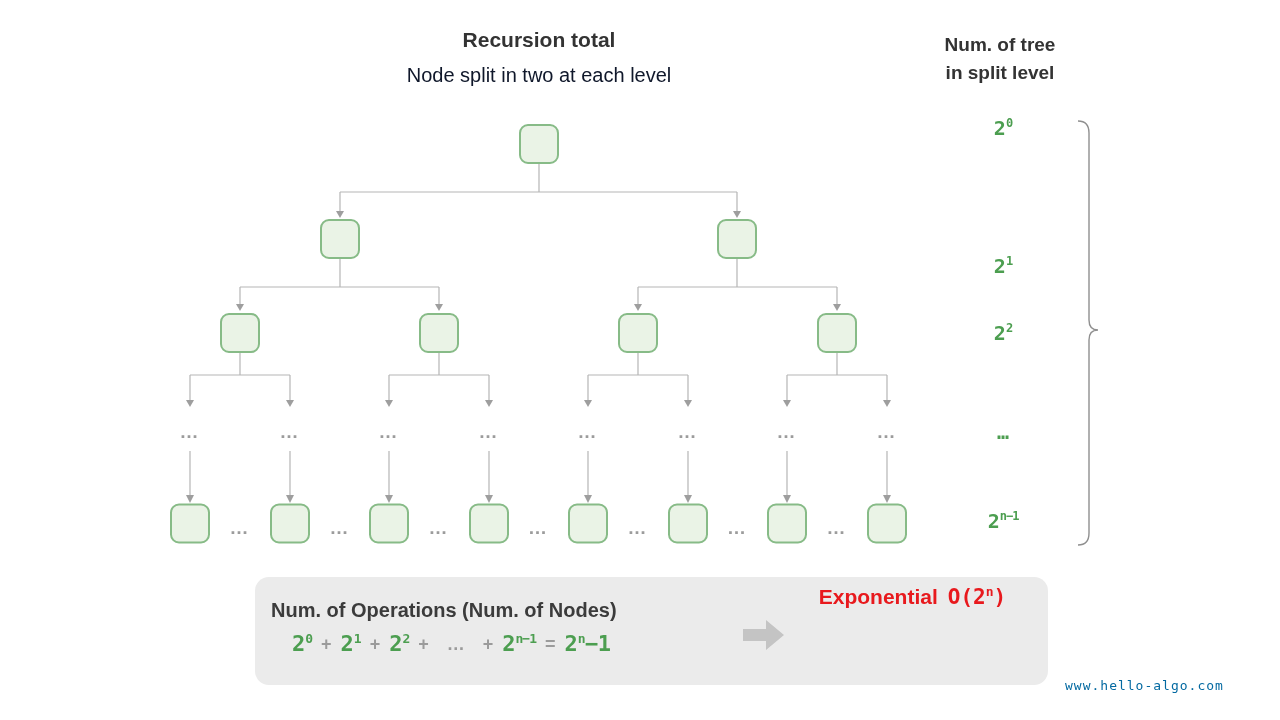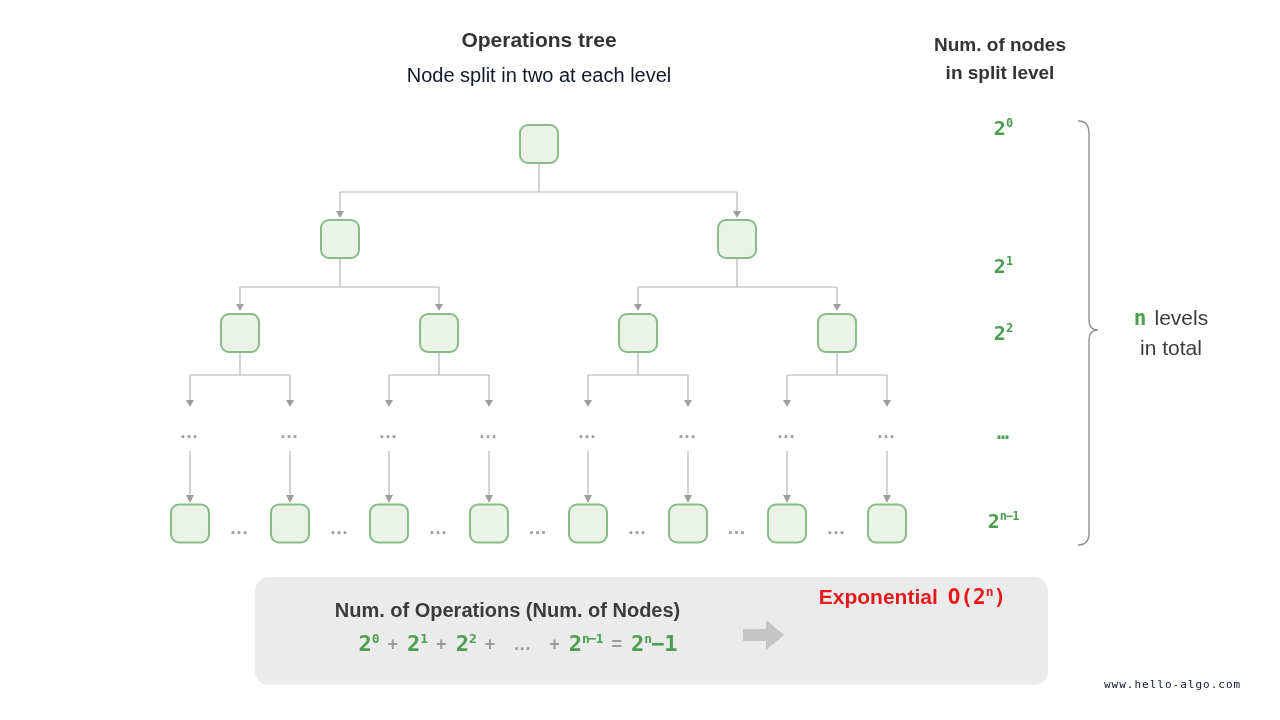--- a/index.html
+++ b/index.html
@@ -22,48 +22,48 @@
        white-space:nowrap;}
   .lvl sup{font-size:12px;letter-spacing:-1px;}
 
   #brace-note{position:absolute;left:1171px;top:303px;transform:translateX(-50%);
               text-align:center;font-size:21px;line-height:29px;color:#3c3c3c;}
   #brace-note .n-green{color:#4c9e50;font-weight:700;font-family:"DejaVu Sans Mono",monospace;
                        margin-right:8px;}
 
   #summary-box{position:absolute;left:255px;top:577px;width:793px;height:108px;
                background:#ebebeb;border-radius:14px;}
-  #ops-block{position:absolute;left:0;top:0;width:505px;text-align:center;}
+  #ops-block{position:absolute;left:16px;top:0;width:505px;}
   #ops-title{margin-top:22px;font-size:20px;font-weight:700;color:#3b3b3b;}
   #formula-line{margin-top:9px;white-space:nowrap;padding-left:21px;}
   .f-term{font-family:"DejaVu Sans Mono",monospace;font-weight:700;font-size:22px;color:#4c9e50;}
   .f-term sup{font-size:13px;letter-spacing:-1px;}
   .f-op{font-weight:700;font-size:18px;color:#9b9b9b;margin:0 9px;vertical-align:1px;}
 
   #big-arrow{position:absolute;left:488px;top:42px;}
 
   #tc-block{position:absolute;left:535px;top:0;width:245px;text-align:center;}
   #tc-title{margin-top:22px;font-size:20px;font-weight:700;color:#3b3b3b;}
   #tc-value{margin-top:7px;white-space:nowrap;color:#e8191d;font-weight:700;font-size:21px;text-align:center;}
   #tc-o{font-family:"DejaVu Sans Mono",monospace;margin-left:10px;}
   #tc-o sup{font-size:13px;}
 
   #watermark{position:absolute;top:678px;left:1065px;font-family:"DejaVu Sans Mono",monospace;
-             font-size:11px;color:#0f172a;letter-spacing:1px;margin-left:39px;}
+             font-size:13px;color:#0369a1;letter-spacing:1px;}
 </style>
 </head>
 <body>
 
 <div id="canvas">
 
-  <div id="main-title" class="center-x">Operations tree</div>
+  <div id="main-title" class="center-x">Recursion total</div>
   <div id="main-subtitle" class="center-x">Node split in two at each level</div>
 
   <div id="right-title" class="center-x">
-    <div>Num. of nodes</div>
+    <div>Num. of tree</div>
     <div>in split level</div>
   </div>
 
   <svg id="tree-svg" width="1280" height="720">
       <line x1="539" y1="163" x2="539" y2="192" stroke="#b5b5b5" stroke-width="1.2"></line>
       <line x1="340" y1="192" x2="737" y2="192" stroke="#b5b5b5" stroke-width="1.2"></line>
       <line x1="340" y1="192" x2="340" y2="211" stroke="#b5b5b5" stroke-width="1.2"></line>
       <polygon points="336,211 344,211 340,218" fill="#9e9e9e"></polygon>
       <line x1="737" y1="192" x2="737" y2="211" stroke="#b5b5b5" stroke-width="1.2"></line>
       <polygon points="733,211 741,211 737,218" fill="#9e9e9e"></polygon>
@@ -156,24 +156,20 @@
   </svg>
 
   <div id="level-labels">
       <div class="lvl" style="top: 128px;"><span>2</span><sup>0</sup></div>
       <div class="lvl" style="top: 230px; margin-top: 36px;"><span>2</span><sup>1</sup></div>
       <div class="lvl" style="top: 333px;"><span>2</span><sup>2</sup></div>
       <div class="lvl" style="top: 432px;"><span>…</span></div>
       <div class="lvl" style="top: 521px;"><span>2</span><sup>n−1</sup></div>
     </div>
 
-  <div id="brace-note">
-    <div><span class="n-green">n</span><span>levels</span></div>
-    <div>in total</div>
-  </div>
 
   <div id="summary-box">
     <div id="ops-block">
       <div id="ops-title">Num. of Operations (Num. of Nodes)</div>
       <div id="formula-line"><span class="f-term">2<sup>0</sup></span><span class="f-op">+</span><span class="f-term">2<sup>1</sup></span><span class="f-op">+</span><span class="f-term">2<sup>2</sup></span><span class="f-op">+</span><span class="f-op">…</span><span class="f-op">+</span><span class="f-term">2<sup>n−1</sup></span><span class="f-op">=</span><span class="f-term">2<sup>n</sup>−1</span></div>
     </div>
 
     <svg id="big-arrow" width="42" height="32" viewBox="0 0 42 32">
       <polygon points="0,10 23,10 23,1 41,16 23,31 23,22 0,22" fill="#c4c4c4"></polygon>
     </svg>

